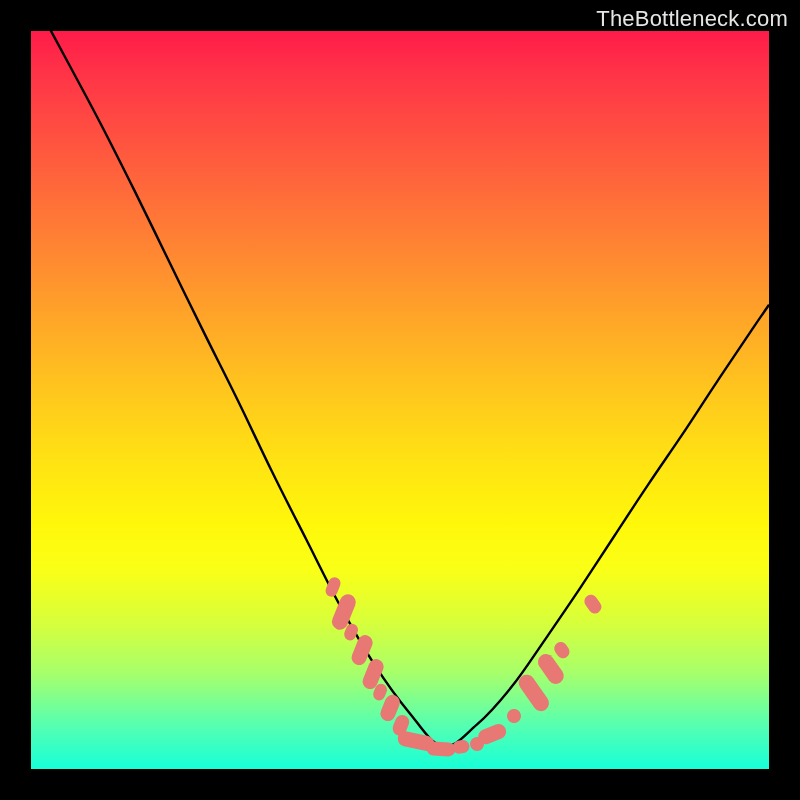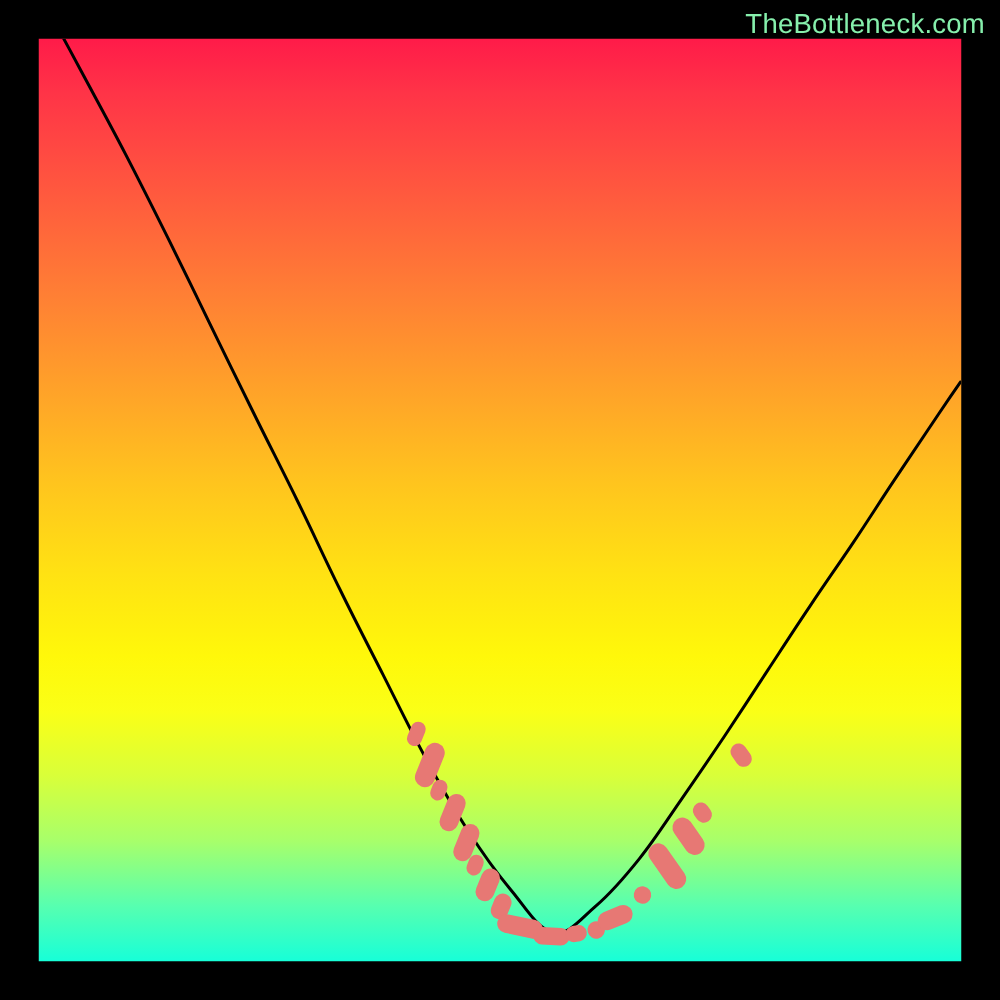--- a/index.html
+++ b/index.html
@@ -30,21 +30,21 @@
       #d8ff3a 80%,
       #a7ff6b 87%,
       #57ffb0 94%,
       #17ffd8 100%);
     overflow: hidden;
   }
   .watermark {
     position: absolute;
     top: 6px;
     right: 12px;
-    color: #86efac;
+    color: #e5e5e5;
     font-size: 22px;
     font-weight: 500;
     letter-spacing: 0.2px;
     z-index: 20;
     user-select: none;
   }
   svg.curve {
     position: absolute;
     left: 0;
     top: 0;

